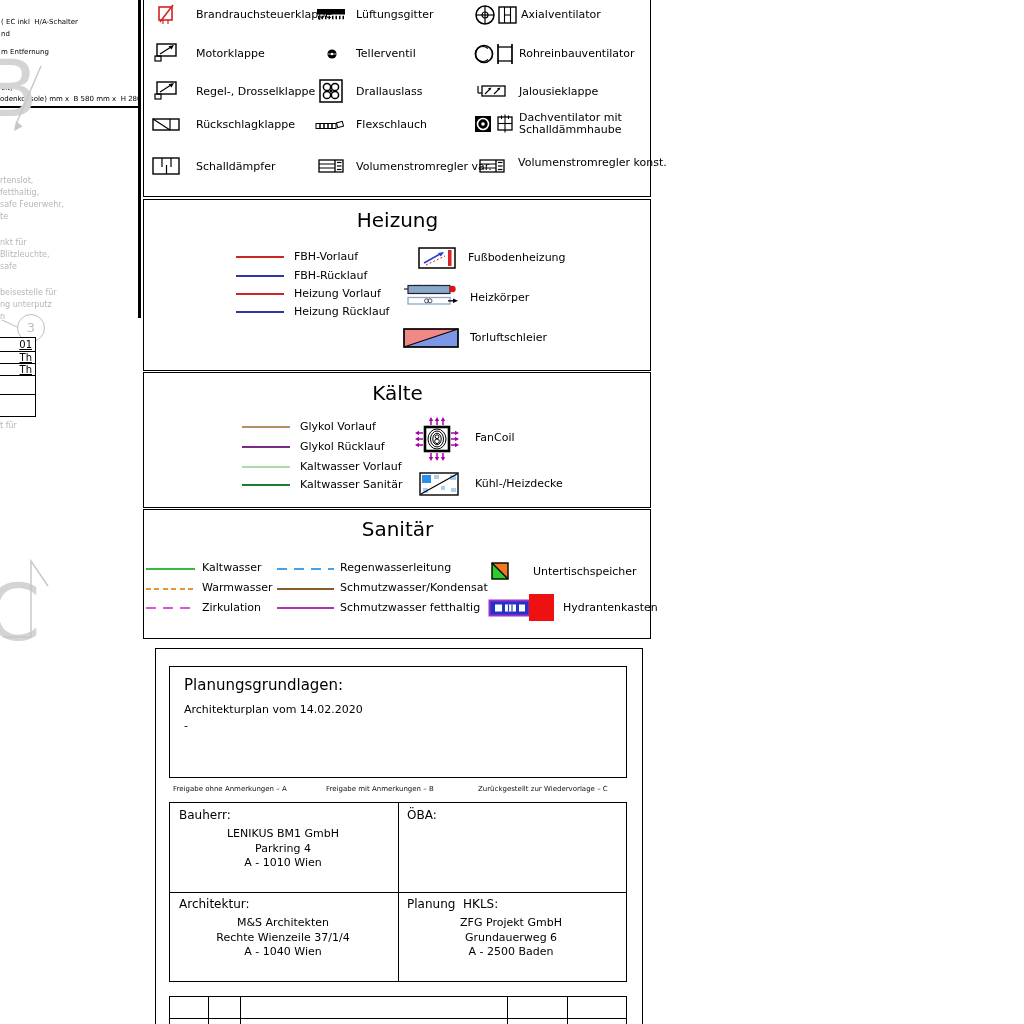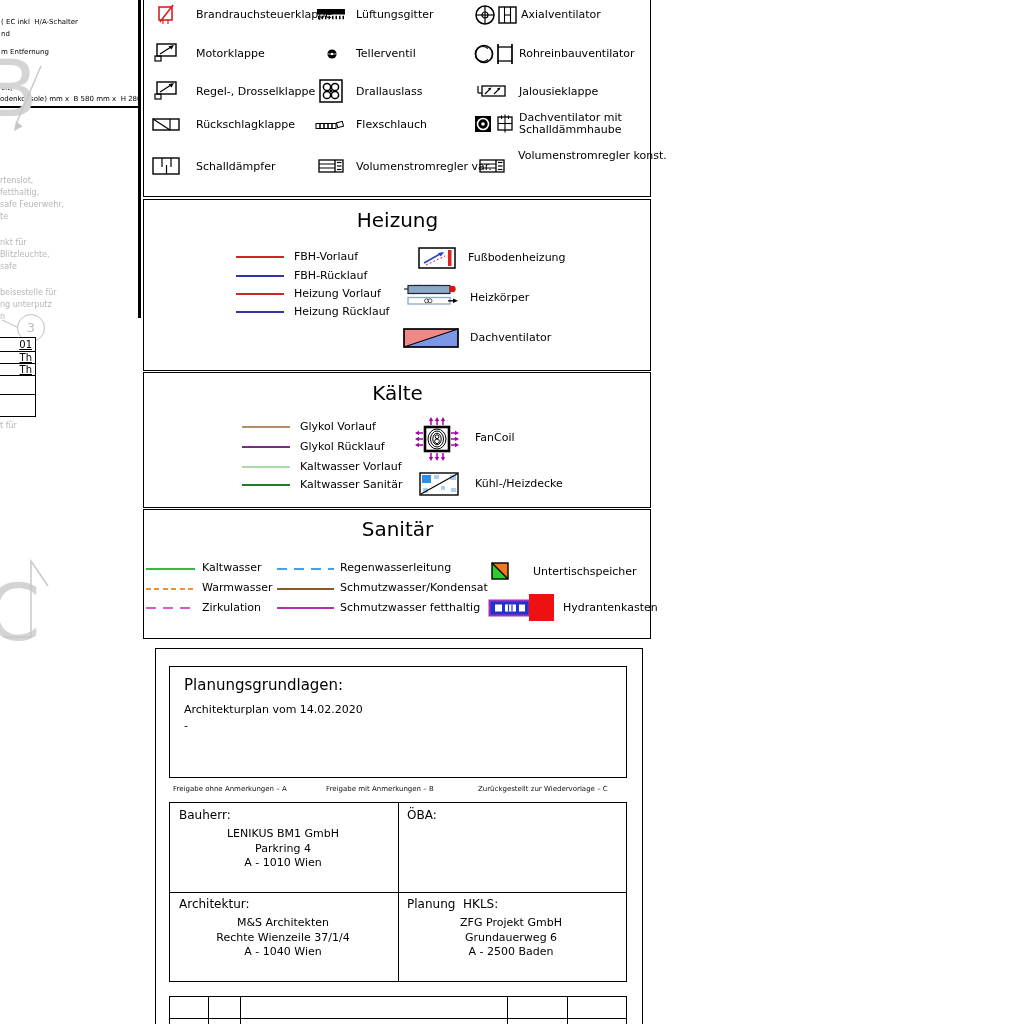--- a/index.html
+++ b/index.html
@@ -224,21 +224,21 @@
 <div class="l" style="left:356px;top:47px">Tellerventil</div>
 <div class="l" style="left:519px;top:47px">Rohreinbauventilator</div>
 <div class="l" style="left:196px;top:85px">Regel-, Drosselklappe</div>
 <div class="l" style="left:356px;top:85px">Drallauslass</div>
 <div class="l" style="left:519px;top:85px">Jalousieklappe</div>
 <div class="l" style="left:196px;top:118px">Rückschlagklappe</div>
 <div class="l" style="left:356px;top:118px">Flexschlauch</div>
 <div class="lw" style="left:519px;top:112px;width:122px">Dachventilator mit Schalldämmhaube</div>
 <div class="l" style="left:196px;top:160px">Schalldämpfer</div>
 <div class="l" style="left:356px;top:160px">Volumenstromregler var.</div>
-<div class="l" style="left:518px;top:149px">Volumenstromregler konst.</div>
+<div class="l" style="left:518px;top:156px">Volumenstromregler konst.</div>
 
 <div class="box" style="left:143px;top:199px;width:506px;height:170px"></div>
 <div class="ttl" style="top:208px">Heizung</div>
 
 <div class="thin" style="left: 236px; top: 256px; width: 48px; --c: #cc2626;"></div>
 <div class="thin" style="left: 236px; top: 275px; width: 48px; --c: #3434a2;"></div>
 <div class="thin" style="left: 236px; top: 293px; width: 48px; --c: #cc2626;"></div>
 <div class="thin" style="left: 236px; top: 311px; width: 48px; --c: #3434a2;"></div>
 <div class="l" style="left:294px;top:250px">FBH-Vorlauf</div>
 <div class="l" style="left:294px;top:269px">FBH-Rücklauf</div>
@@ -272,21 +272,21 @@
 <div class="l" style="left:470px;top:291px">Heizkörper</div>
 
 <div class="abs" style="left:403px;top:328px">
   <svg width="56" height="20">
   <polygon points="1,1 55,1 1,19" fill="#f08888"></polygon>
   <polygon points="55,1 55,19 1,19" fill="#7e96e6"></polygon>
   <rect x="1" y="1" width="54" height="18" fill="none" stroke="#000" stroke-width="1.7"></rect>
   <line x1="1" y1="19" x2="55" y2="1" stroke="#000" stroke-width="1.2"></line>
     </svg>
 </div>
-<div class="l" style="left:470px;top:331px">Dachventilator</div>
+<div class="l" style="left:470px;top:331px">Torluftschleier</div>
 
 <div class="box" style="left:143px;top:372px;width:506px;height:134px"></div>
 <div class="ttl" style="top:381px">Kälte</div>
 
 <div class="thin" style="left: 242px; top: 426px; width: 48px; --c: #b29064;"></div>
 <div class="thin" style="left: 242px; top: 446px; width: 48px; --c: #7c2a88;"></div>
 <div class="thin" style="left: 242px; top: 466px; width: 48px; --c: #a9dca9;"></div>
 <div class="thin" style="left: 242px; top: 484px; width: 48px; --c: #1e7d2c;"></div>
 <div class="l" style="left:300px;top:420px">Glykol Vorlauf</div>
 <div class="l" style="left:300px;top:440px">Glykol Rücklauf</div>

